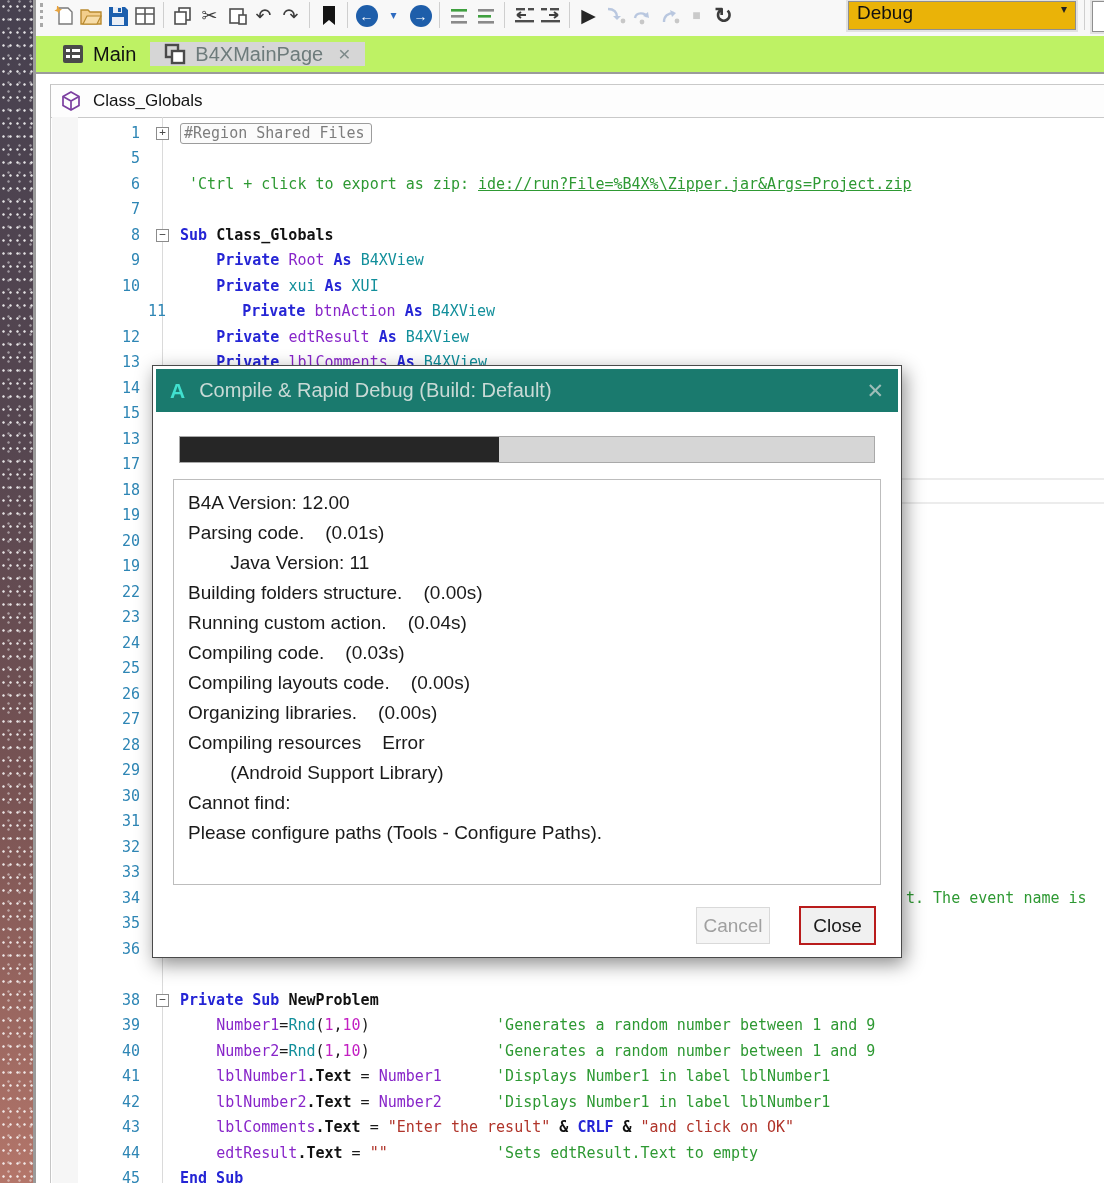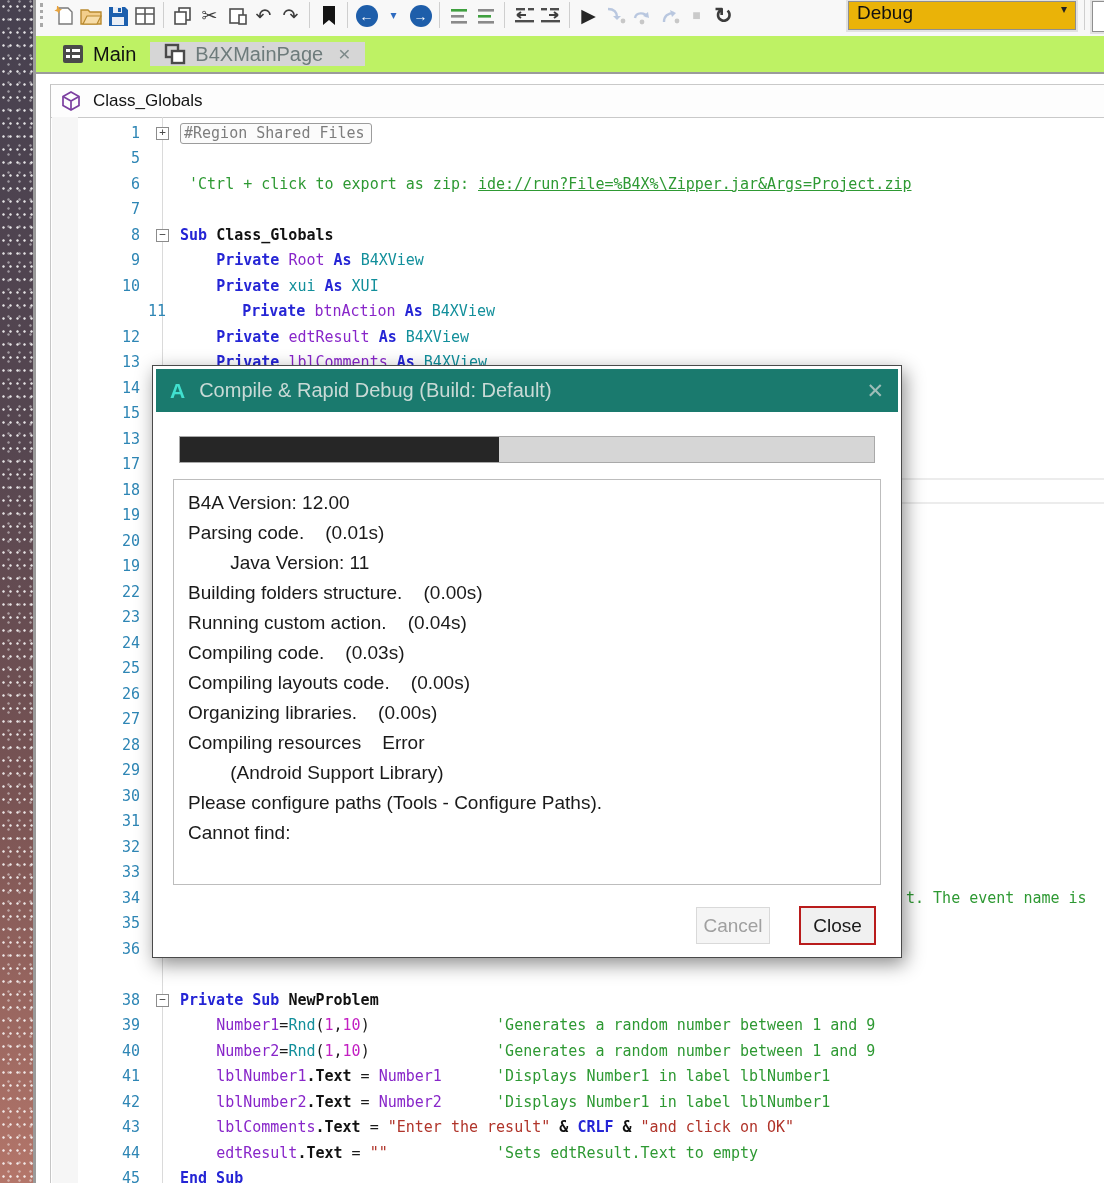--- a/index.html
+++ b/index.html
@@ -348,19 +348,19 @@
     <div class="logline">B4A Version: 12.00</div>
         <div class="logline">Parsing code.    (0.01s)</div>
         <div class="logline">        Java Version: 11</div>
         <div class="logline">Building folders structure.    (0.00s)</div>
         <div class="logline">Running custom action.    (0.04s)</div>
         <div class="logline">Compiling code.    (0.03s)</div>
         <div class="logline">Compiling layouts code.    (0.00s)</div>
         <div class="logline">Organizing libraries.    (0.00s)</div>
         <div class="logline">Compiling resources    Error</div>
         <div class="logline">        (Android Support Library)</div>
+        <div class="logline">Cannot find:</div>
         <div class="logline">Please configure paths (Tools - Configure Paths).</div>
-        <div class="logline">Cannot find:</div>
       </div>
     <button class="btn cancel">Cancel</button>
     <button class="btn closeb">Close</button>
   </div>
 </div>
 
 </body></html>

